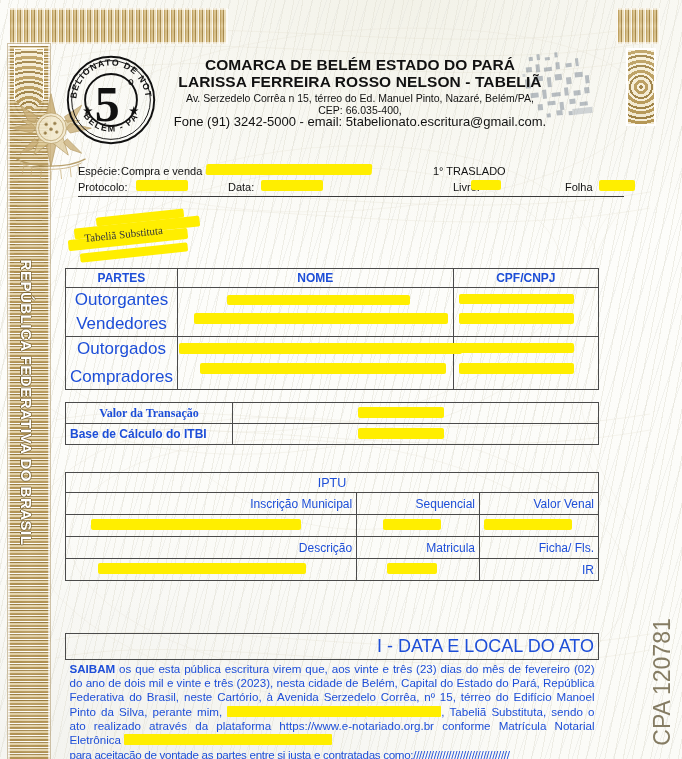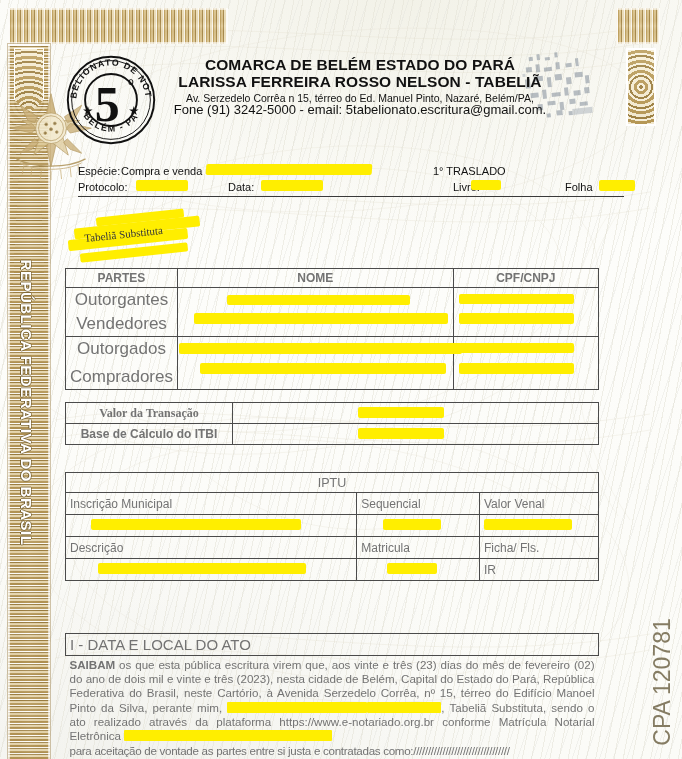--- a/index.html
+++ b/index.html
@@ -163,46 +163,46 @@
     font-size:11px;color:#333;
     transform:rotate(-6deg);
     font-family:"Liberation Serif", serif;
   }
 
   table.doc{
     position:absolute;
     border-collapse:collapse;
     width:534px;
     left:65px;
-    font-size:12px;color:#737373;
+    font-size:12px;color:#1d4ed8;
     background:transparent;
     padding-left:40px;
   }
   table.doc td,table.doc th{
     border:1.3px solid #4b4b4b;
     padding:2px 4px;
     background:transparent;
     font-weight:normal;
     position:relative;
   }
   table.doc th{font-weight:bold;text-align:center;}
   .t-partes{top:268px;}
   .t-valor{top:402px;}
   .t-iptu{top:472px;}
   .t-ato{top:633px;}
 
-  .cellcenter{text-align:left;}
+  .cellcenter{text-align:right;}
   .partecell{text-align:center;font-size:17px;}
 
   .sec-head{
     text-align:center;font-weight:bold;font-size:12.5px;
   }
 
   .ato-head{
-    font-weight:bold;font-size:15px;text-align:left;padding-left:5px;
+    font-weight:bold;font-size:18px;text-align:right;padding-left:5px;
   }
   .ato-body{
     font-size:11.6px;line-height:14.2px;text-align:justify;
     padding:1px 4px 2px 4px;border:none !important;
     position:relative;
   }
   .ato-foot{
     font-weight:bold;font-size:12.5px;padding-left:5px;
   }
   .noborder{border:none !important;}
@@ -355,20 +355,21 @@
       <rect x="6" y="20" width="3" height="3"></rect>
     </g>
   </svg>
 
   <div class="content">
 
     <div class="hdr">
       <div class="l2">COMARCA DE BELÉM ESTADO DO PARÁ</div>
       <div class="l3">LARISSA FERREIRA ROSSO NELSON - TABELIÃ</div>
       <div class="addr">Av. Serzedelo Corrêa n 15, térreo do Ed. Manuel Pinto, Nazaré, Belém/PA,</div>
+      <div class="cep">CEP: 66.035-400,</div>
       <div class="fone">Fone (91) 3242-5000 - email: 5tabelionato.escritura@gmail.com.</div>
     </div>
 
     <div class="meta">
       <div class="row">
         <span class="mlabel" style="left:0;top:1px;">Espécie:</span>
         <span class="mlabel" style="left:43px;top:1px;">Compra e venda</span>
         <span class="redact skew" style="left:128px;top:0px;width:166px;height:11px;"></span>
         <span class="mlabel" style="left:355px;top:1px;font-weight:normal;">1° TRASLADO</span>
       </div>
@@ -434,21 +435,21 @@
 
     <table class="doc t-valor">
       <tbody>
           <tr>
         <td style="width:158px;text-align:center;font-weight:bold;height:16px;font-family:Liberation Serif, serif;">Valor da Transação</td>
         <td>
           <span class="redact" style="left:125px;top:4px;width:86px;height:11px;"></span>
         </td>
       </tr>
       <tr>
-        <td style="text-align:center;font-weight:bold;height:16px;">Base de Cálculo do ITBI</td>
+        <td style="font-weight:bold;height:16px;">Base de Cálculo do ITBI</td>
         <td>
           <span class="redact" style="left:125px;top:4px;width:86px;height:11px;"></span>
         </td>
       </tr>
     </tbody>
       </table>
 
     <table class="doc t-iptu">
       <tbody>
           <tr>

